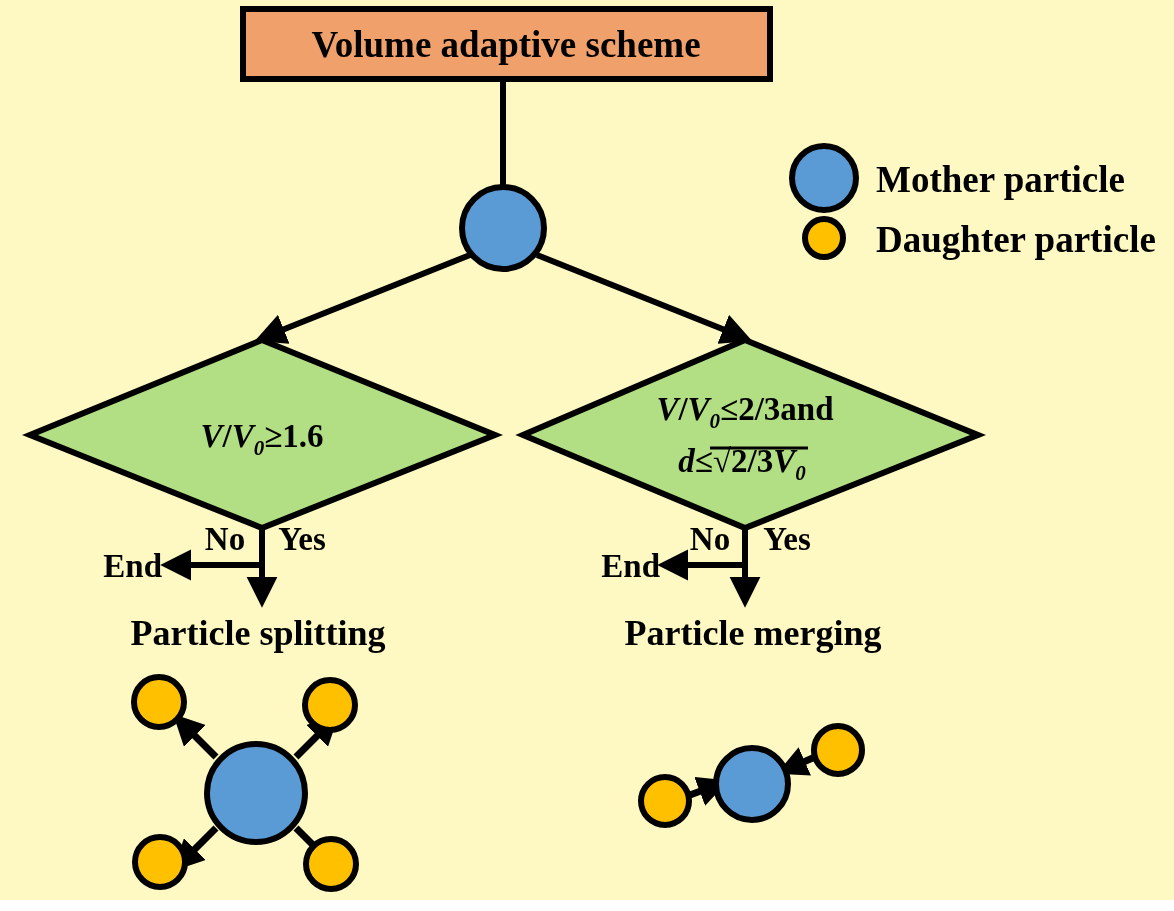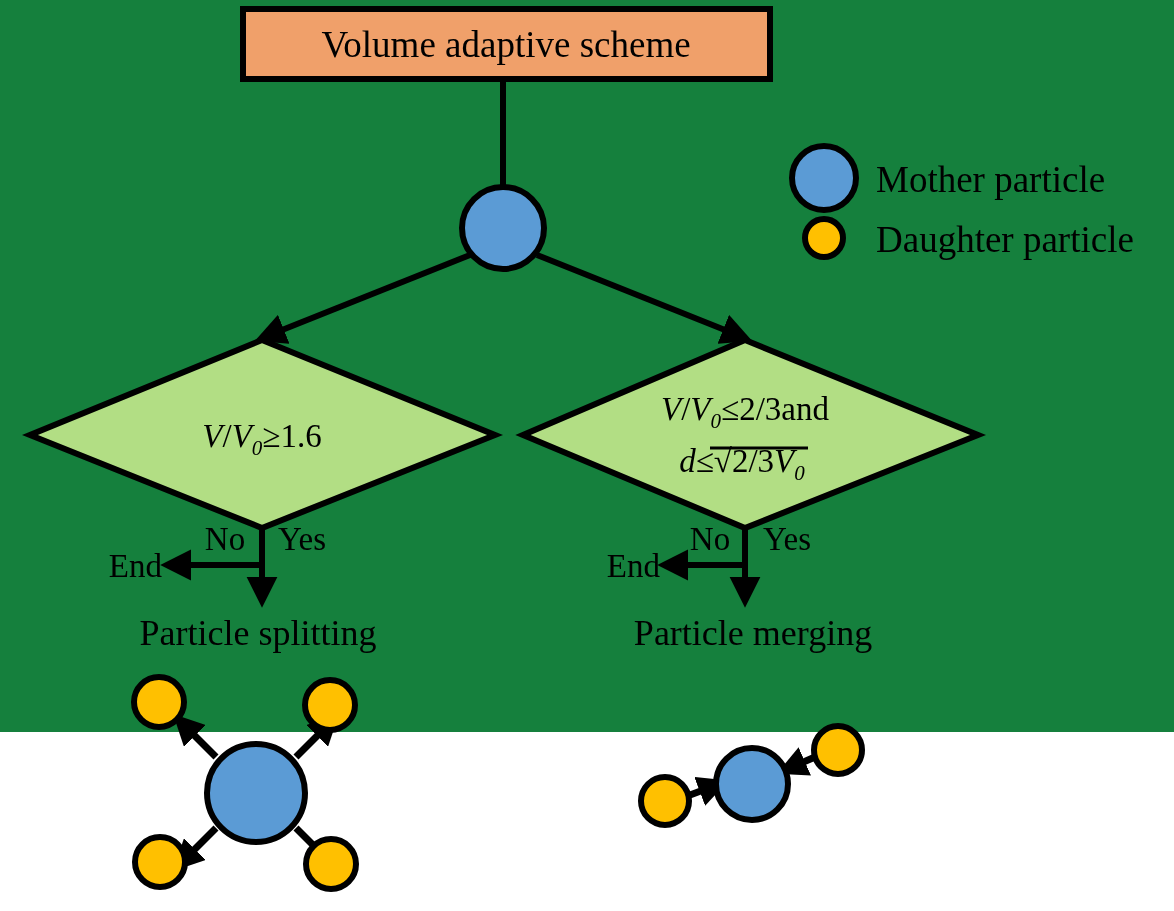--- a/index.html
+++ b/index.html
@@ -9,22 +9,23 @@
   }
   body {
     width: 1174px;
     height: 911px;
     overflow: hidden;
     font-family: "Liberation Serif", "DejaVu Serif", serif;
   }
   #diagram-root {
     position: relative;
     width: 1174px;
-    height: 732px;
-    background: #15803d;
+    height: 900px;
+    background: #fef9c3;
+    font-weight: bold;
   }
   svg.flow {
     display: block;
     width: 1174px;
     height: 911px;
   }
   .shape-stroke {
     stroke: #000000;
     stroke-width: 6;
     stroke-linejoin: miter;

